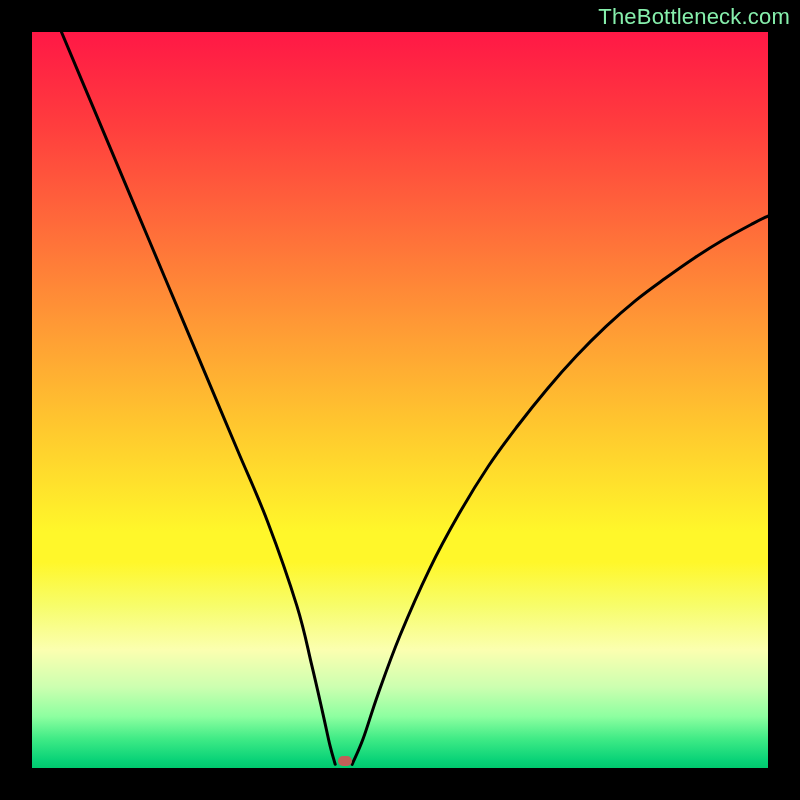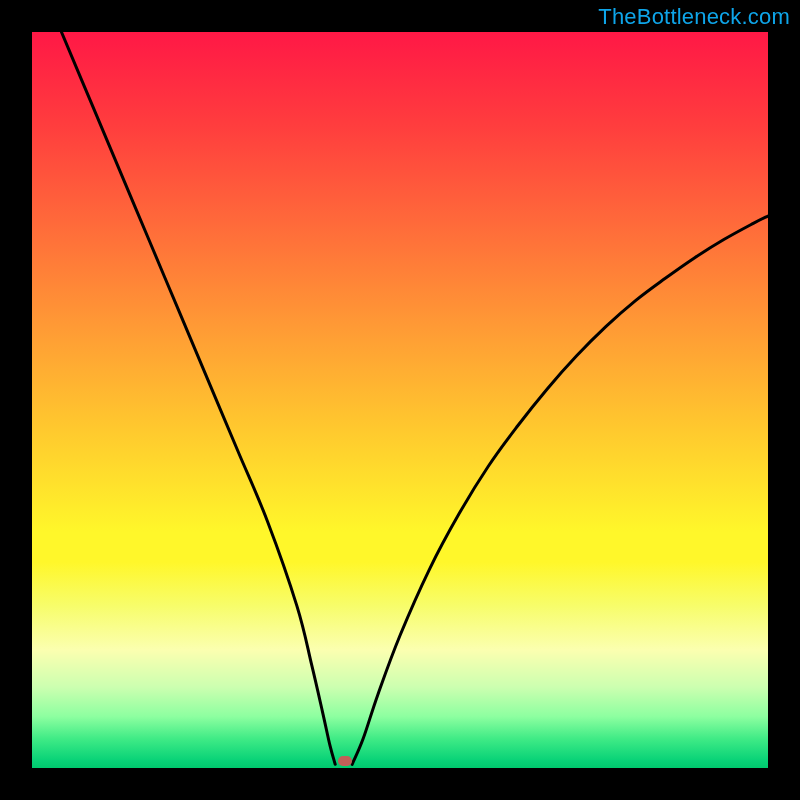--- a/index.html
+++ b/index.html
@@ -38,21 +38,21 @@
       #8dffa0 93%,
       #40eb86 96%,
       #08d277 99%,
       #00c96e 100%
     );
   }
   .watermark {
     position: absolute;
     top: 4px;
     right: 10px;
-    color: #0ea5e9;
+    color: #86efac;
     font-size: 22px;
     font-weight: 500;
     letter-spacing: 0.2px;
     user-select: none;
   }
   .curve {
     position: absolute;
     left: 0;
     top: 0;
     width: 736px;

